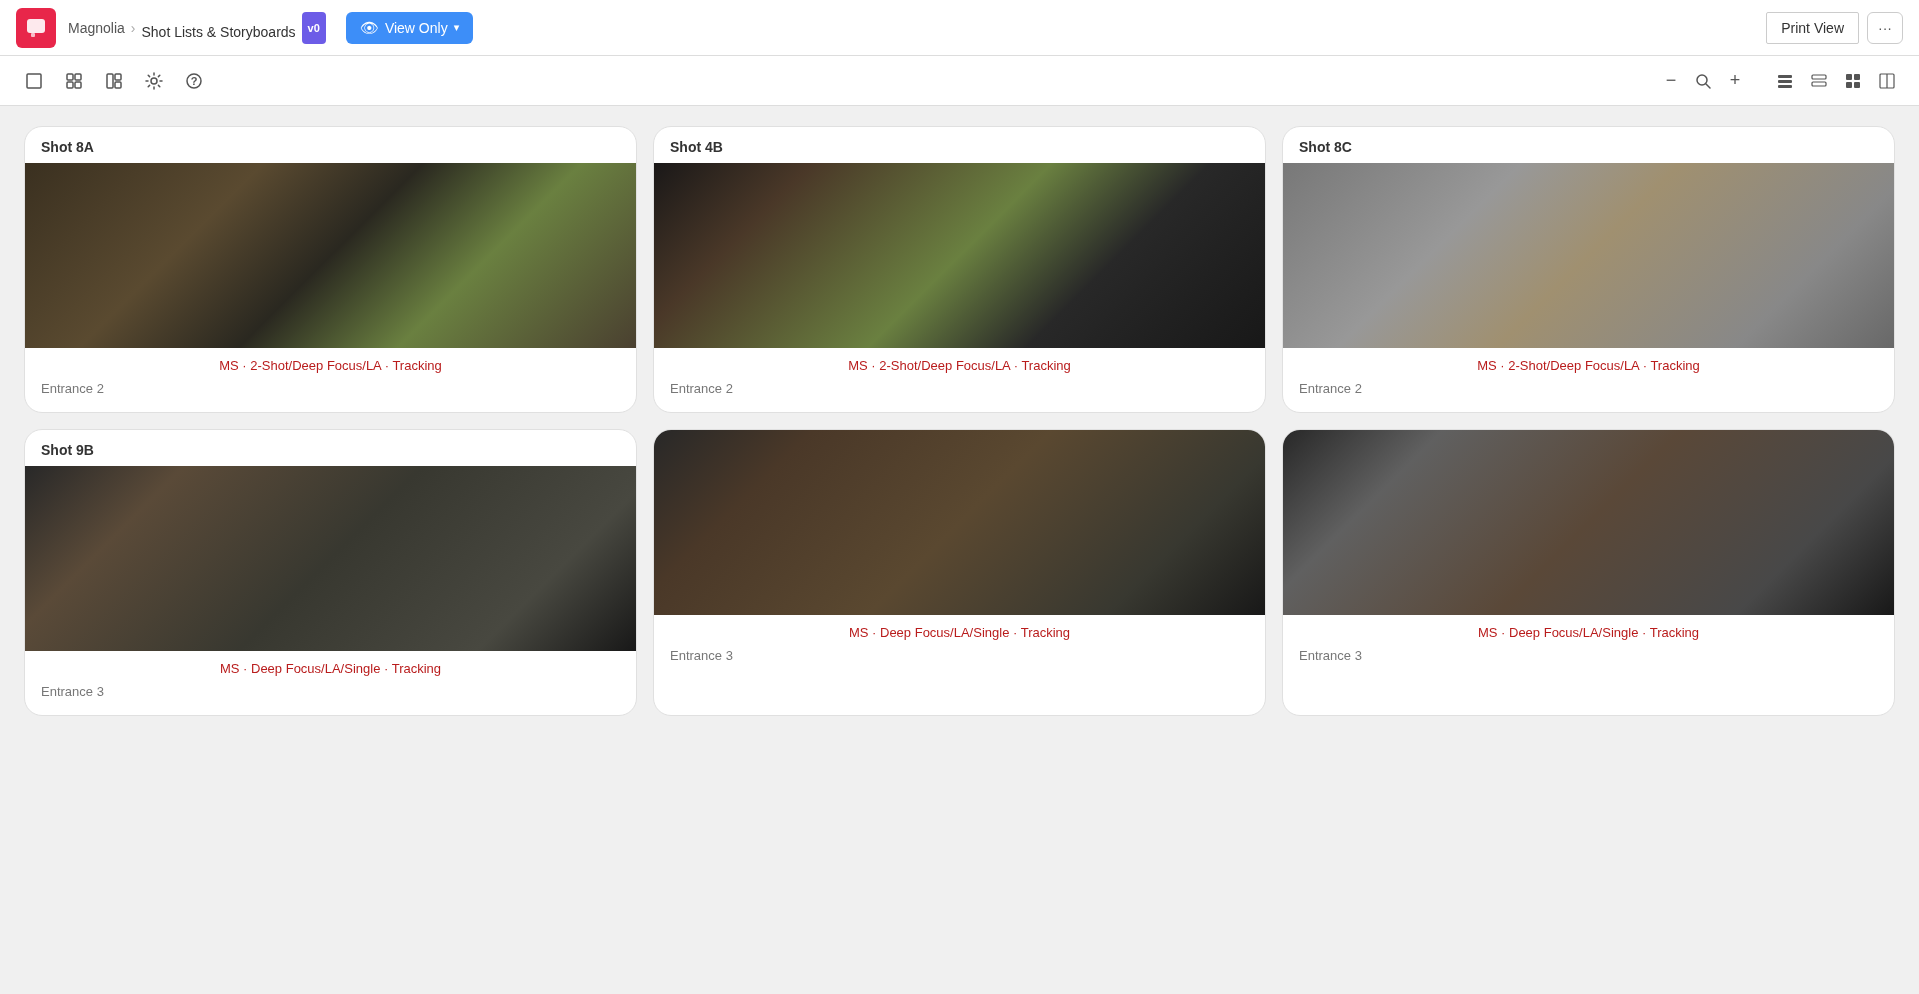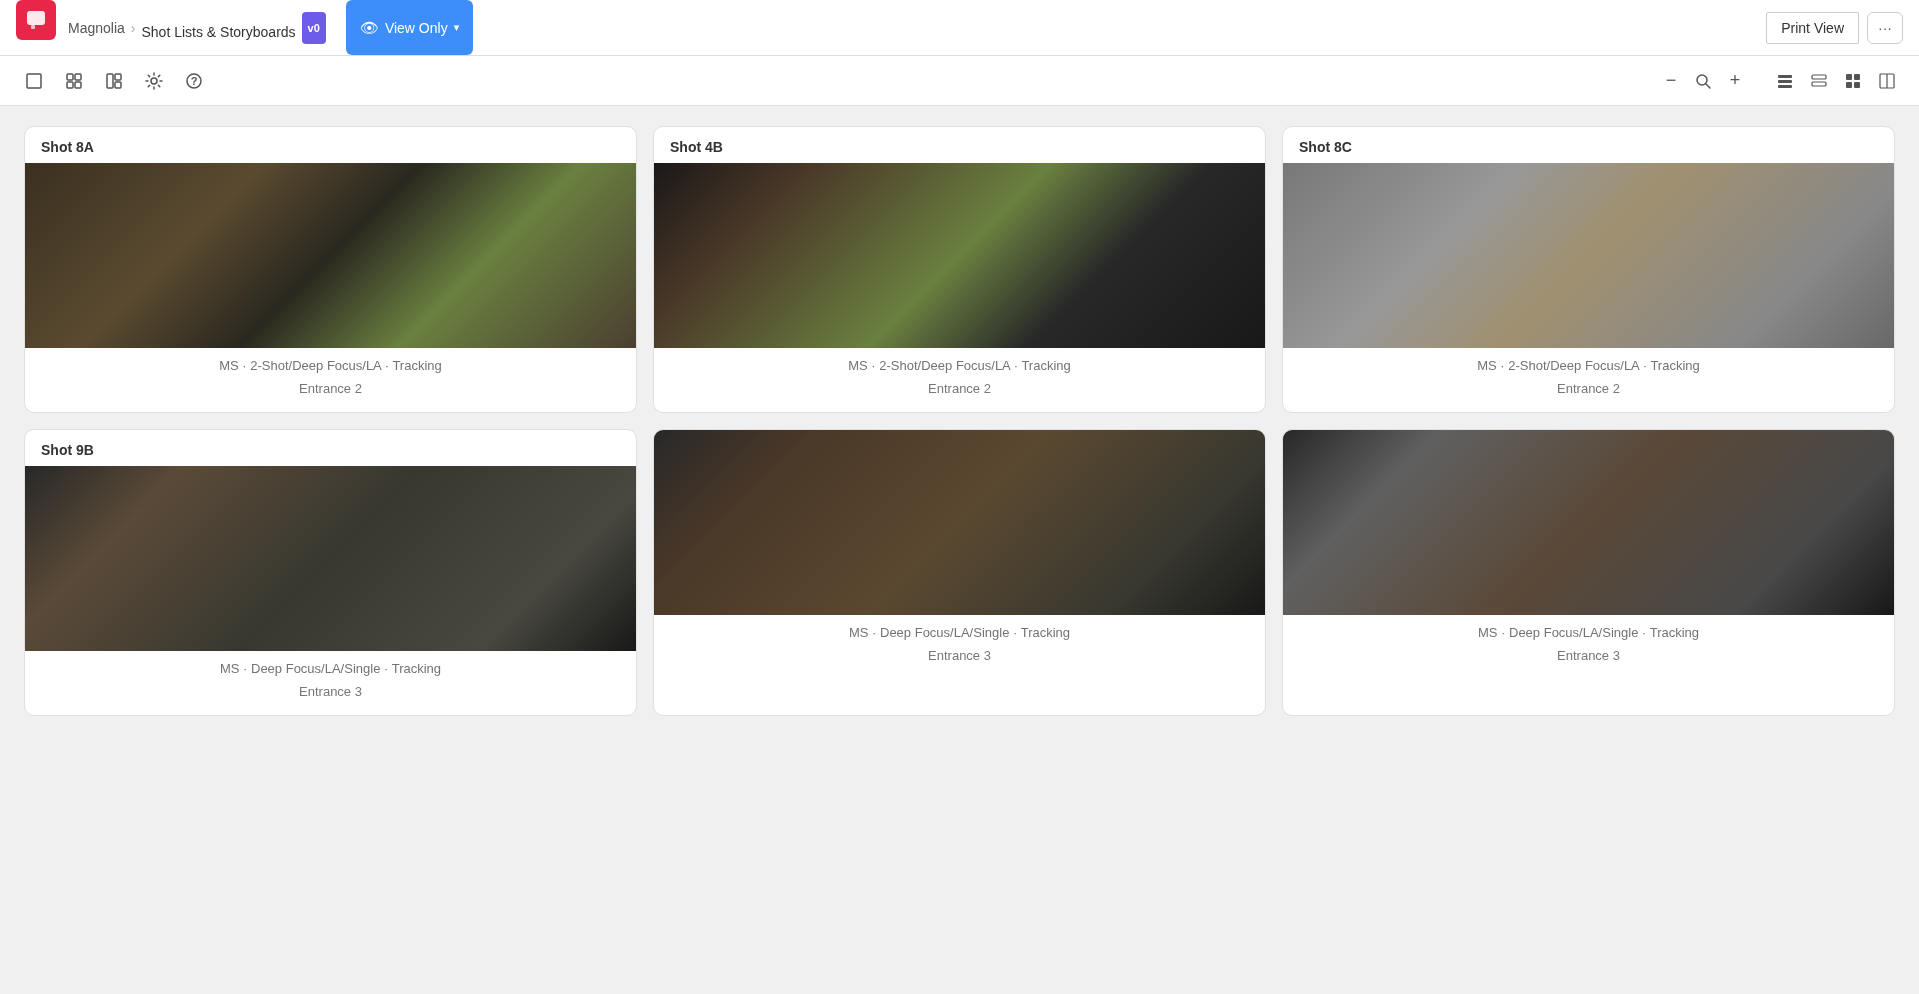--- a/index.html
+++ b/index.html
@@ -1,20 +1,21 @@
 <!DOCTYPE html>
 <html><head>
   <meta charset="utf-8">
   <style>
     * { box-sizing: border-box; margin: 0; padding: 0; }
     body { font-family: -apple-system, BlinkMacSystemFont, 'Segoe UI', sans-serif; background: #f0f0f0; color: #333; }
 
     
     .top-bar {
       display: flex;
+      align-items: center;
       background: #fff;
       border-bottom: 1px solid #ddd;
       padding: 0 16px;
       height: 56px;
       gap: 12px;
     }
     .logo-btn {
       width: 40px; height: 40px;
       background: #e8264a;
       border-radius: 6px;
@@ -115,21 +116,21 @@
       background: #f0f0f0;
       min-height: calc(994px - 106px);
     }
     .shots-grid {
       display: grid;
       grid-template-columns: repeat(3, 1fr);
       gap: 16px;
     }
     .shot-card {
       background: #fff;
-      border-radius: 10px;
+      border-radius: 18px;
       border: 1px solid #e0e0e0;
       overflow: hidden;
       padding-bottom: 16px;
     }
     .shot-card-header {
       padding: 12px 16px 8px;
       font-size: 14px;
       font-weight: 600;
       color: #333;
     }
@@ -149,25 +150,24 @@
     .still-8b { background: linear-gradient(135deg, #1a1818 0%, #4a3828 20%, #6a8040 50%, #282828 70%, #181818 100%); }
     .still-8c { background: linear-gradient(135deg, #787878 0%, #989898 30%, #a09070 50%, #888888 80%, #686868 100%); }
     .still-9b { background: linear-gradient(135deg, #282828 0%, #5a4a38 20%, #383830 50%, #484840 80%, #181818 100%); }
     .still-9a { background: linear-gradient(135deg, #282828 0%, #4a3828 20%, #5a4830 50%, #383830 80%, #181818 100%); }
     .still-9c { background: linear-gradient(135deg, #282828 0%, #606060 20%, #5a4838 50%, #484848 80%, #181818 100%); }
 
     .shot-meta {
       padding: 10px 16px 4px;
       text-align: center;
       font-size: 13px;
-      color: #737373;
+      color: #b91c1c;
     }
     .shot-scene {
       padding: 4px 16px 0;
-      text-align: center;
       font-size: 13px;
       color: #777;
     }
 
     
     ::-webkit-scrollbar { width: 6px; }
     ::-webkit-scrollbar-track { background: #f1f1f1; }
     ::-webkit-scrollbar-thumb { background: #ccc; border-radius: 3px; }
   </style>
 </head>

